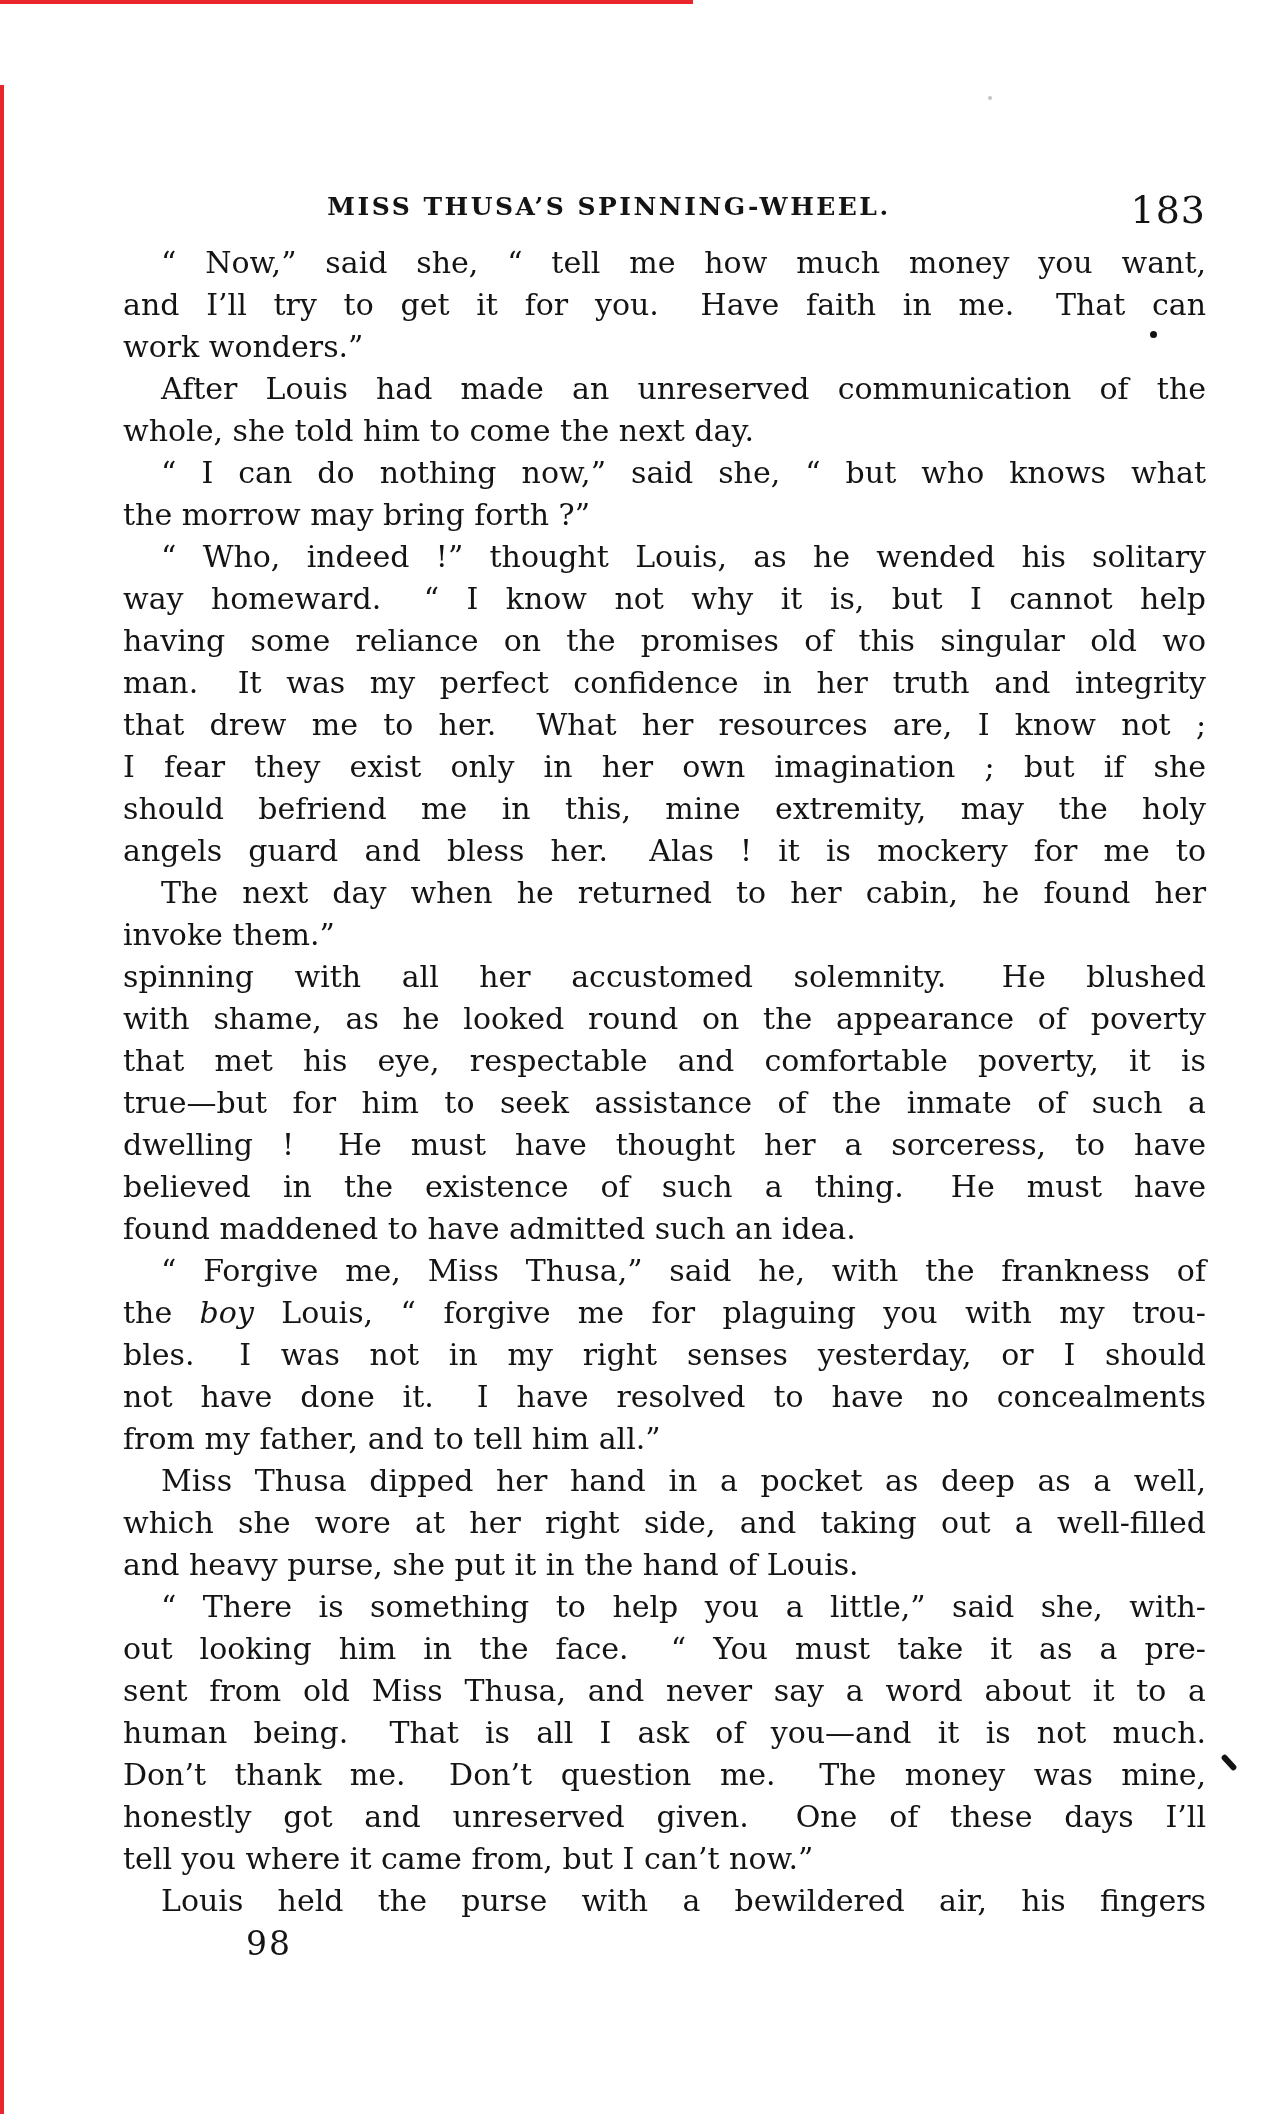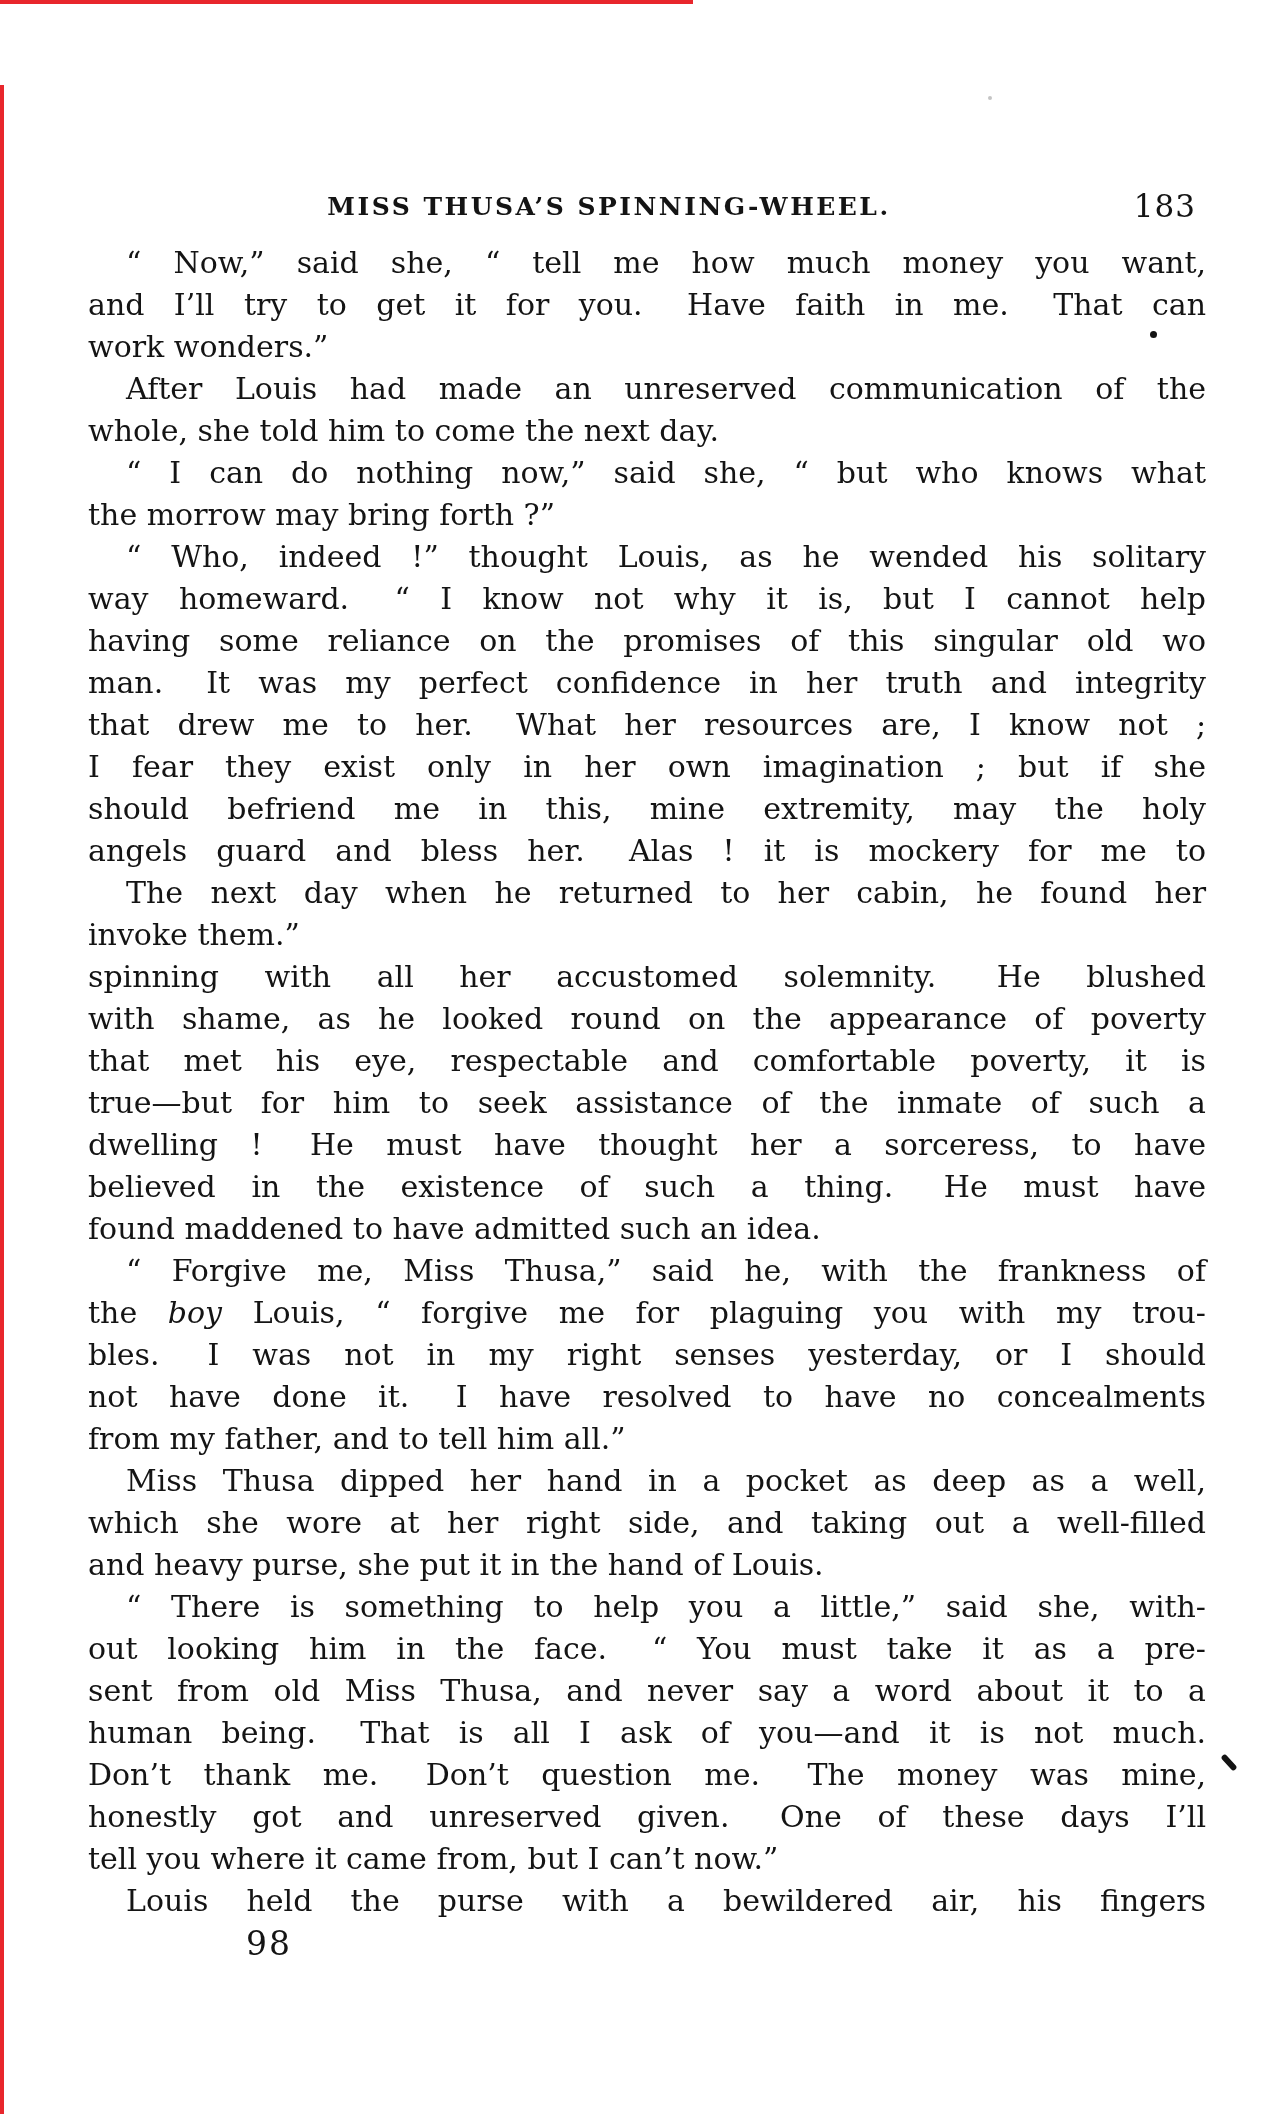--- a/index.html
+++ b/index.html
@@ -30,34 +30,35 @@
     position: absolute; top: 190px; left: 88px; width: 1118px; height: 36px;
   }
   .head-title {
     position: absolute; left: 0; right: 76px; top: 2px;
     text-align: center;
     font-size: 25px; font-weight: bold;
     letter-spacing: 2.5px;
     white-space: nowrap;
   }
   .page-number {
-    position: absolute; right: 10px; top: -2px;
-    font-size: 31px;
+    position: absolute; right: 0; top: -2px;
+    font-size: 38px;
     letter-spacing: 1px;
   }
   
   .body-text {
     position: absolute; top: 242px; left: 88px; width: 1118px;
     font-size: 30px; line-height: 42px;
   }
   .line {
     text-align: justify;
     text-align-last: left;
     text-justify: inter-word;
     white-space: normal;
+    margin-left: 35px;
   }
   .line.j { text-align-last: justify; }
   .line.ind { text-indent: 38px; }
   .line i { font-style: italic; }
   
   .catchword {
     position: absolute; top: 1924px; left: 246px;
     font-size: 33px; letter-spacing: 2px;
   }
   

